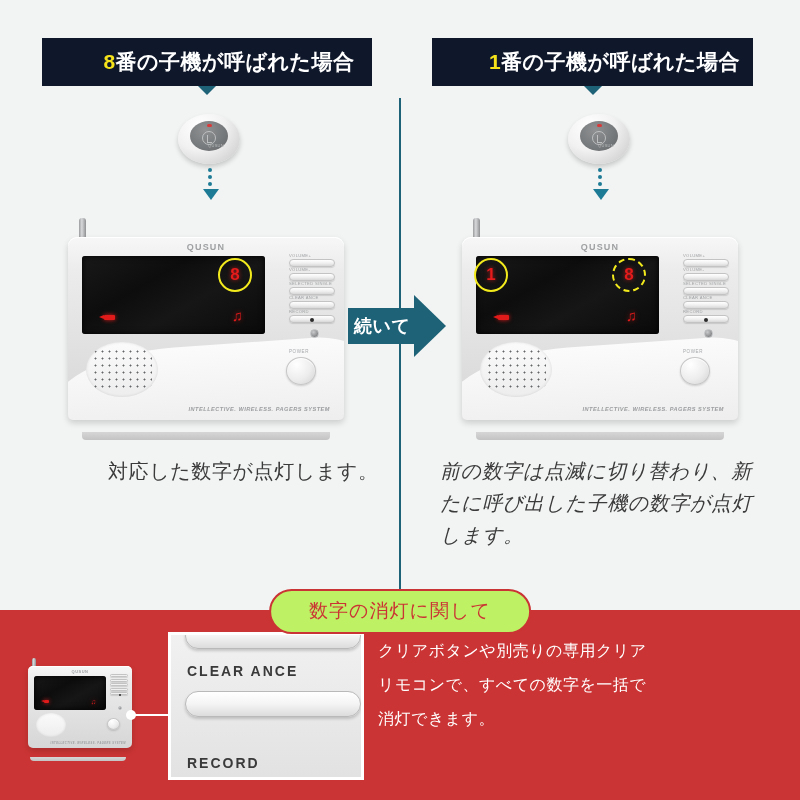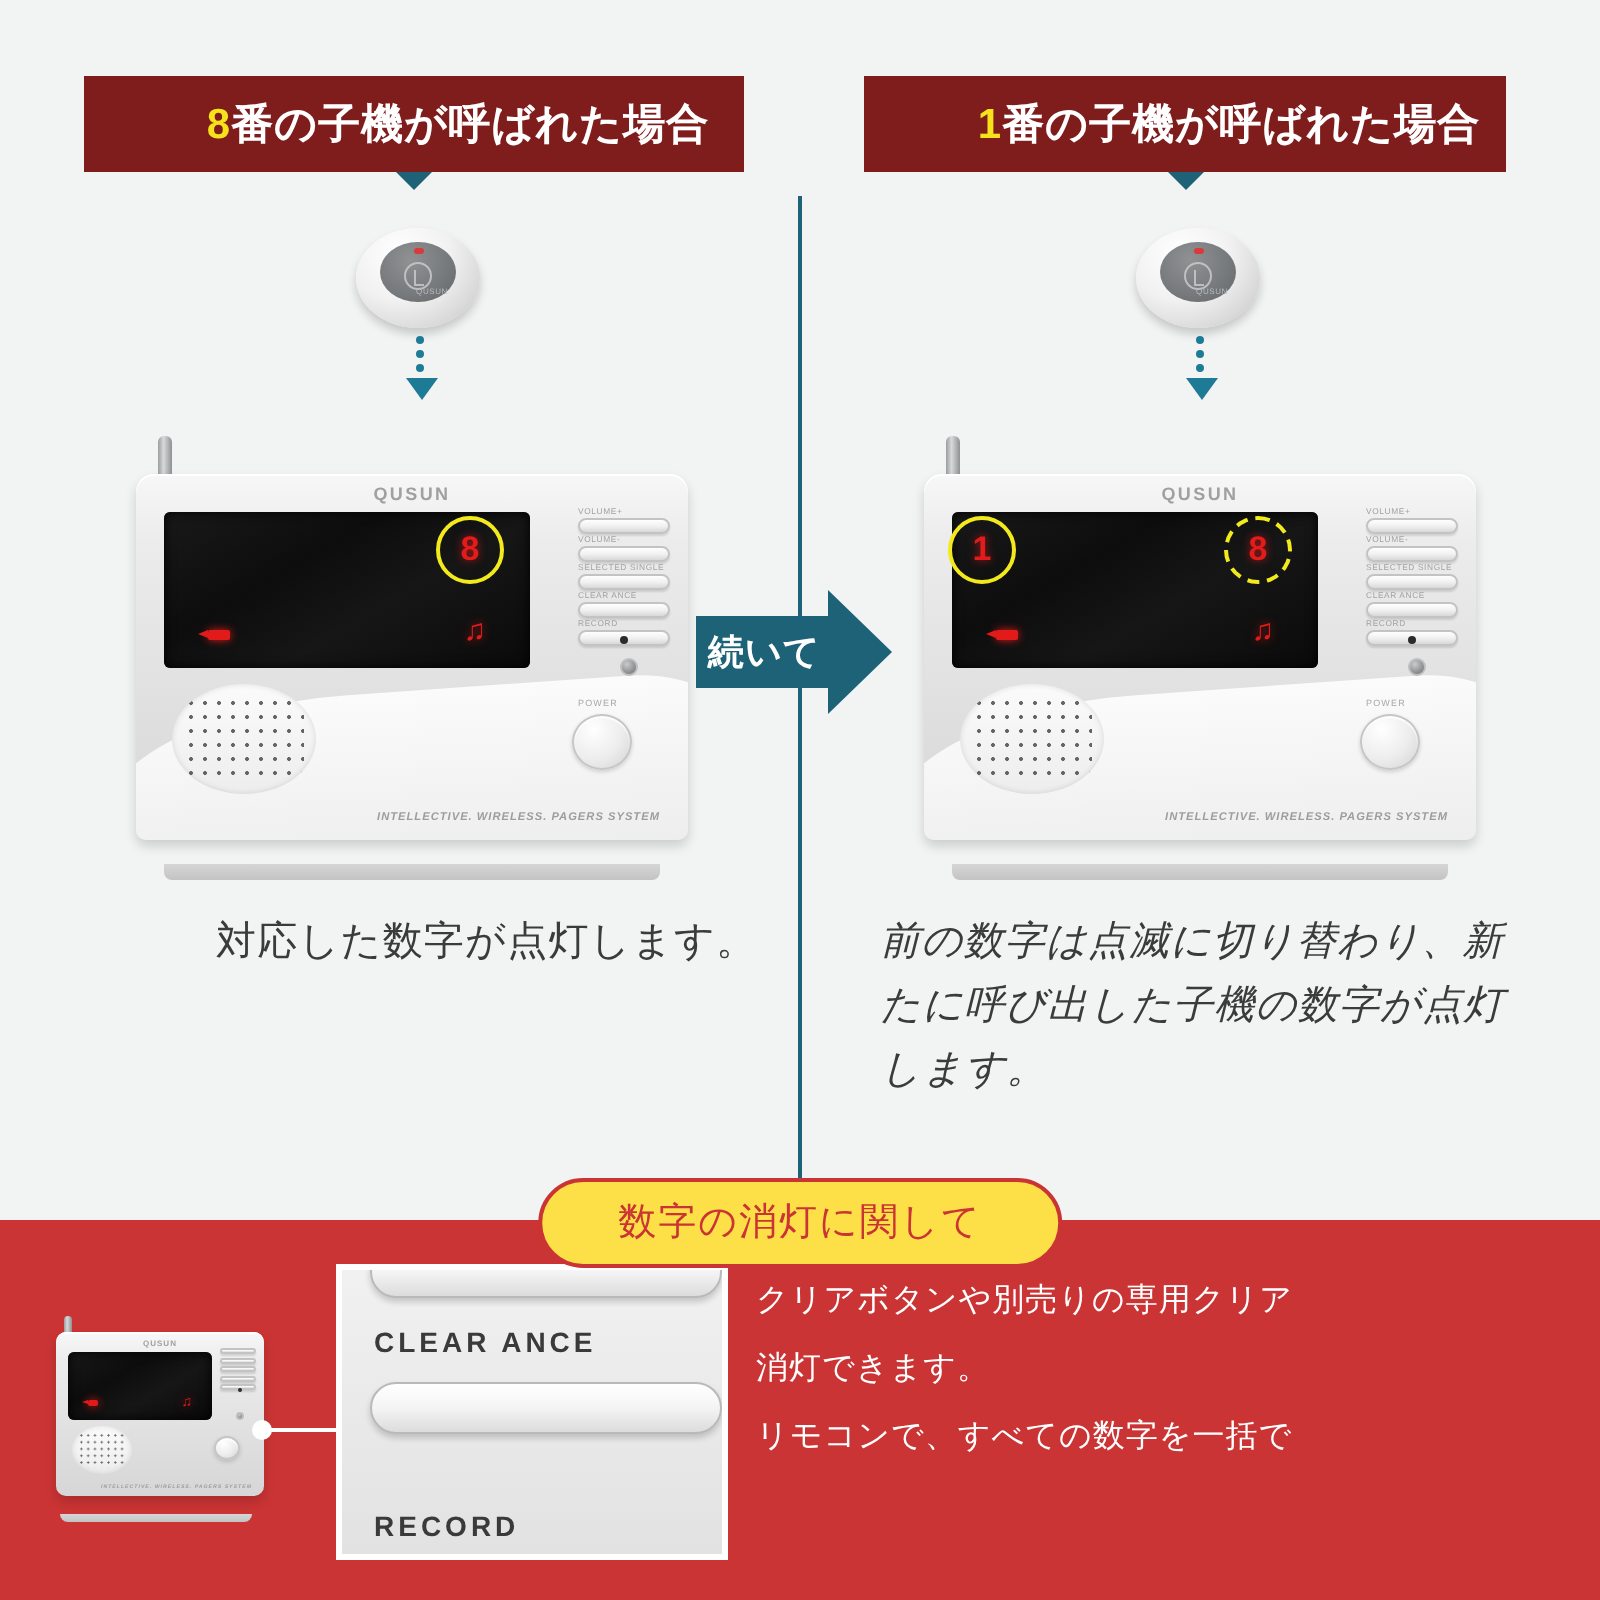--- a/index.html
+++ b/index.html
@@ -20,21 +20,21 @@
     position: absolute;
     left: 399px; top: 98px;
     width: 2px; height: 484px;
     background: #1d6277;
   }
 
   
   .banner {
     position: absolute;
     height: 48px;
-    background: #7f1d1d;
+    background: #0f172a;
     display: flex;
     align-items: center;
     justify-content: center;
     padding-left: 44px;
   }
   .banner-text {
     font-size: 21px;
     font-weight: bold;
     color: #ffffff;
     letter-spacing: .5px;
@@ -281,21 +281,21 @@
   
   #red-section {
     position: absolute; left: 0; top: 610px;
     width: 800px; height: 190px;
     background: #cb3434;
   }
   #red-pill {
     position: absolute; left: 50%; top: 589px;
     transform: translateX(-50%);
     padding: 7px 38px 8px 38px;
-    background: #fde047;
+    background: #bef264;
     border: 2px solid #cb3434;
     border-radius: 24px;
     z-index: 5;
   }
   #red-pill span {
     font-size: 19px; color: #cb3434; letter-spacing: 1px;
     white-space: nowrap;
   }
   .pill-stem {
     position: absolute; left: 50%; top: 568px;
@@ -567,17 +567,17 @@
 
   <div class="closeup">
     <div class="cu-pill" style="top:-12px;"></div>
     <div class="cu-lab" style="top:28px;">CLEAR ANCE</div>
     <div class="cu-pill" style="top:56px;"></div>
     <div class="cu-lab" style="top:120px;">RECORD</div>
   </div>
 
   <div id="red-text">
     <div>クリアボタンや別売りの専用クリア</div>
+    <div>リモコンで、すべての数字を一括で</div>
     <div>消灯できます。</div>
-    <div>リモコンで、すべての数字を一括で</div>
   </div>
 
 </div>
 
 </body></html>

